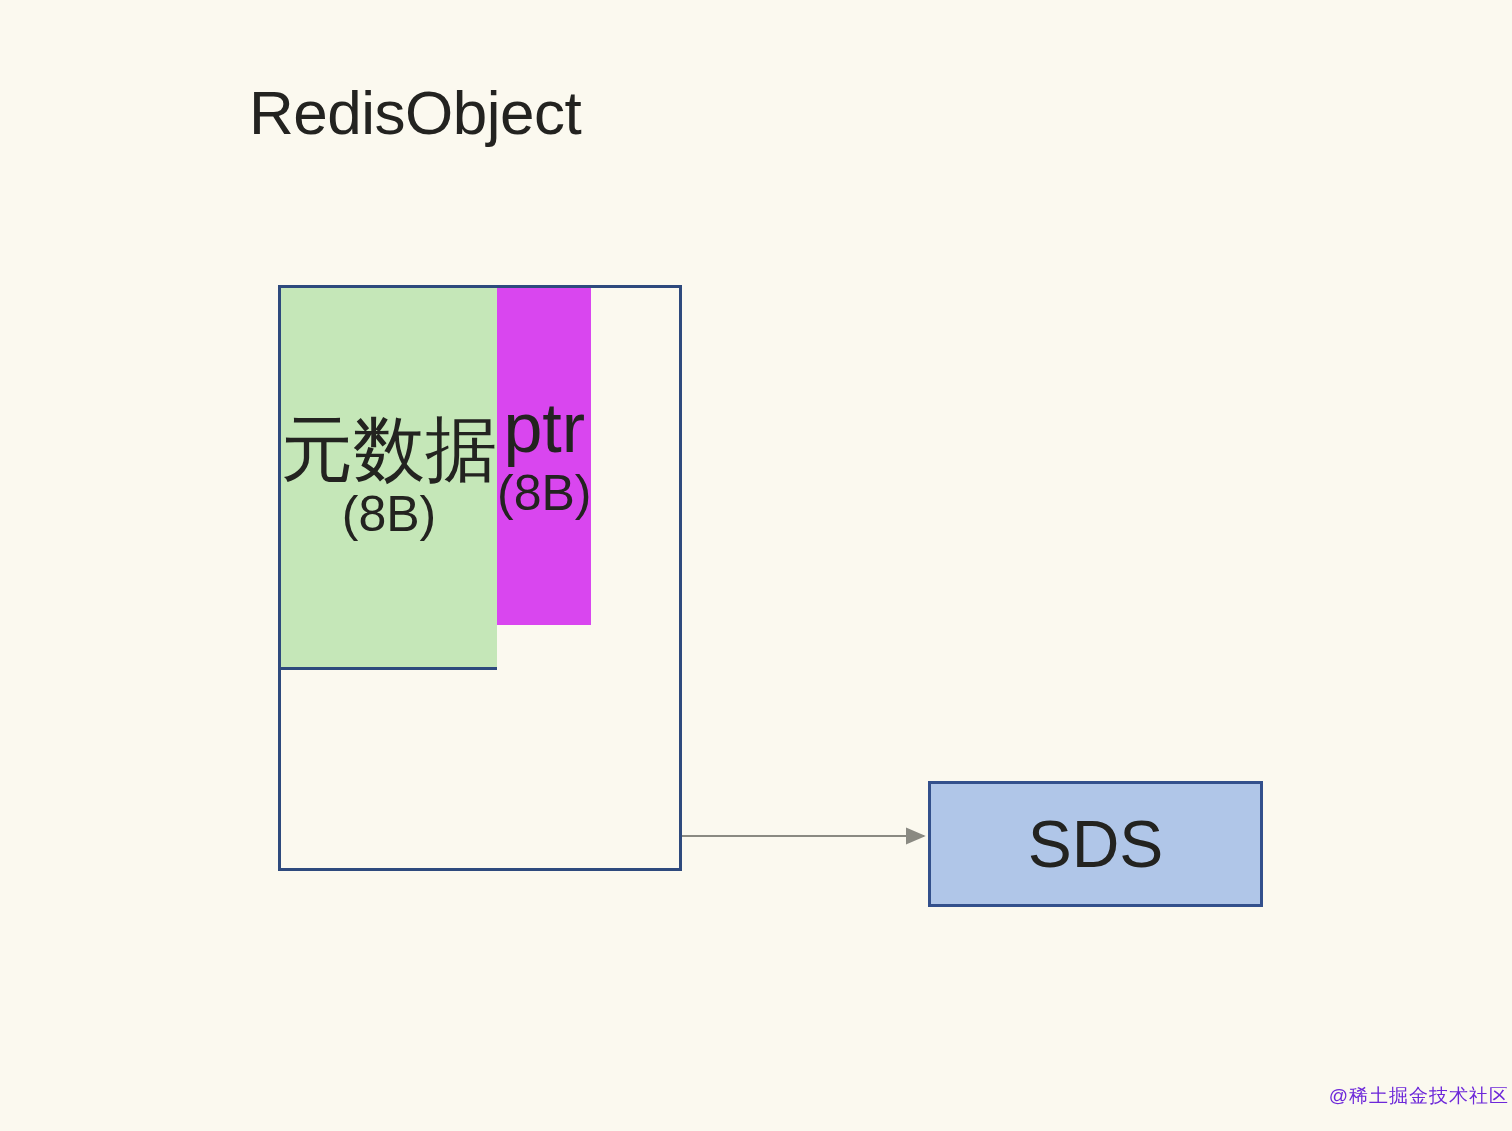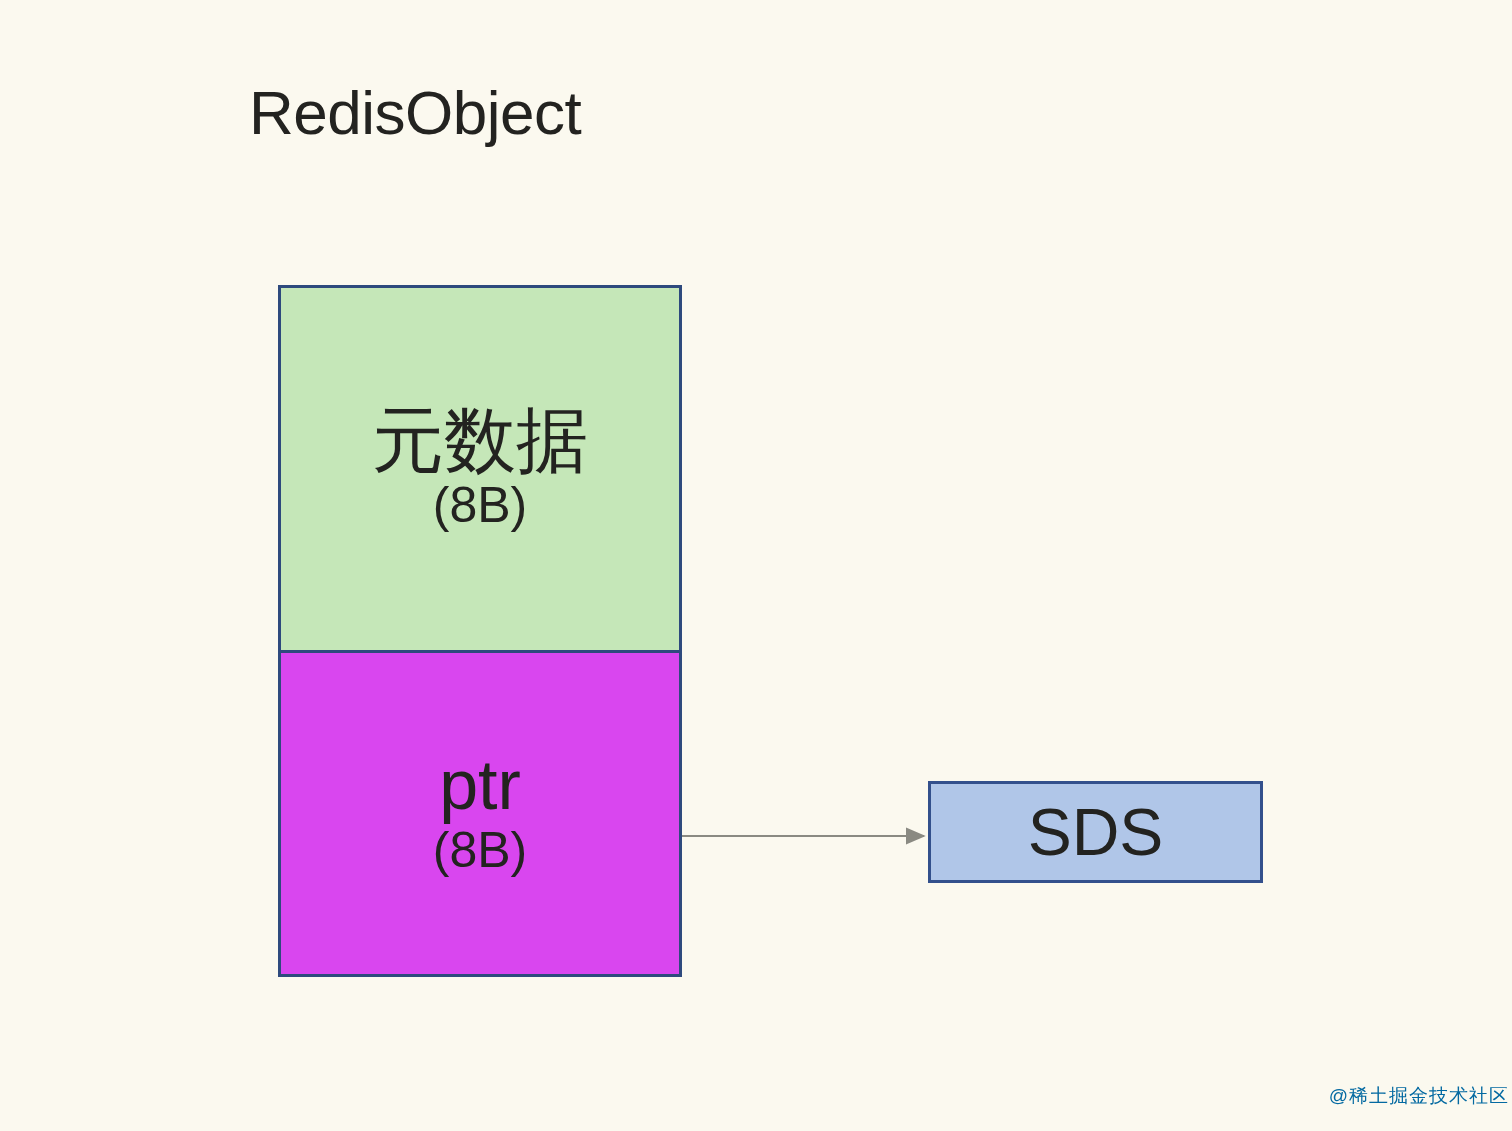--- a/index.html
+++ b/index.html
@@ -30,25 +30,24 @@
     letter-spacing: -0.5px;
     white-space: nowrap;
   }
 
   
   #redisobject-struct {
     position: absolute;
     left: 255px;
     top: 285px;
     width: 404px;
-    height: 692px;
+    height: 586px;
     box-sizing: border-box;
     border: 3px solid #2e4a7d;
     display: flex;
-    flex-direction: column;
   }
   .struct-cell {
     box-sizing: border-box;
     display: flex;
     flex-direction: column;
     align-items: center;
     justify-content: center;
     position: relative;
   }
   #cell-metadata {
@@ -78,21 +77,21 @@
     color: #232320;
     white-space: nowrap;
   }
 
   
   #sds-box {
     position: absolute;
     left: 905px;
     top: 781px;
     width: 335px;
-    height: 102px;
+    height: 126px;
     box-sizing: border-box;
     background: #b0c6e8;
     border: 3px solid #33508c;
     display: flex;
     align-items: center;
     justify-content: center;
   }
   #sds-label {
     font-size: 66px;
     line-height: 1;
@@ -110,21 +109,21 @@
     pointer-events: none;
   }
 
   
   #watermark {
     position: absolute;
     right: 26px;
     bottom: 22px;
     font-size: 19px;
     letter-spacing: 1px;
-    color: #0369a1;
+    color: #6d28d9;
     white-space: nowrap;
     text-align: center;
   }
 </style>
 </head>
 <body>
 
 <div id="canvas">
 
   <div id="diagram-title">RedisObject</div>

